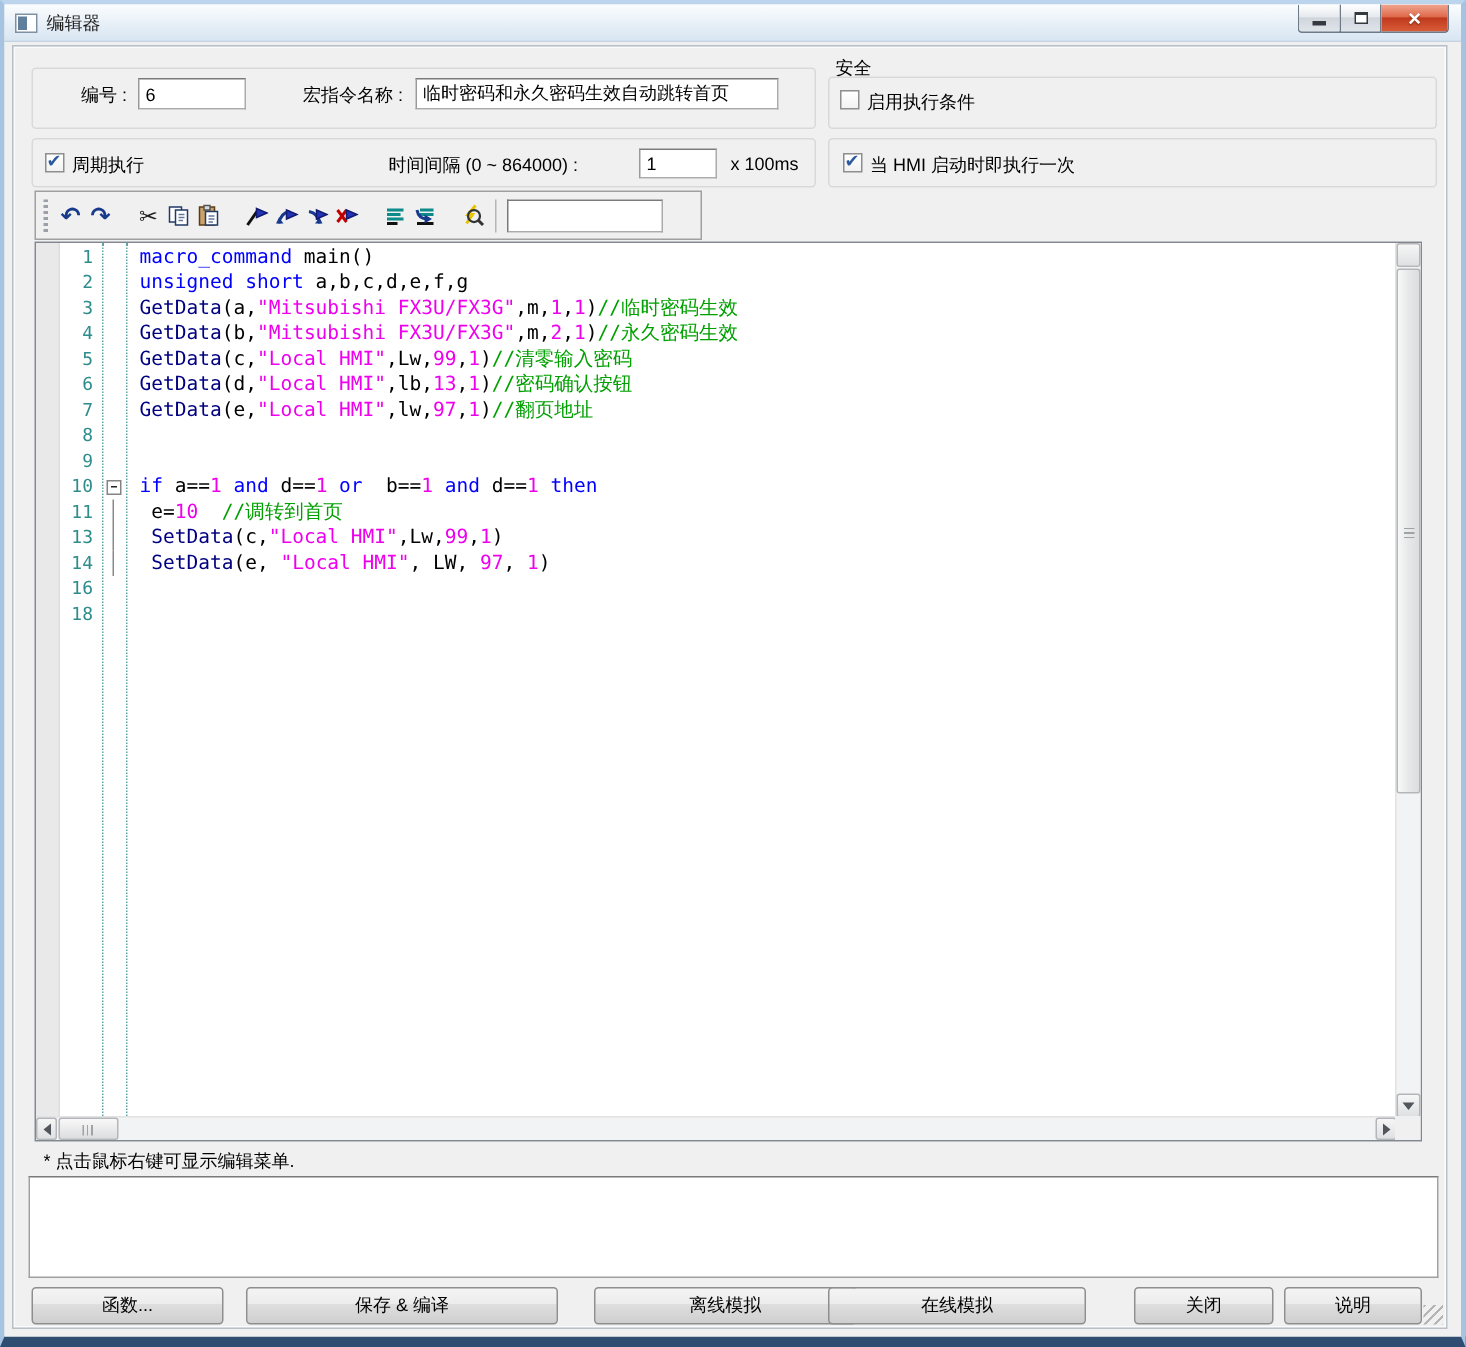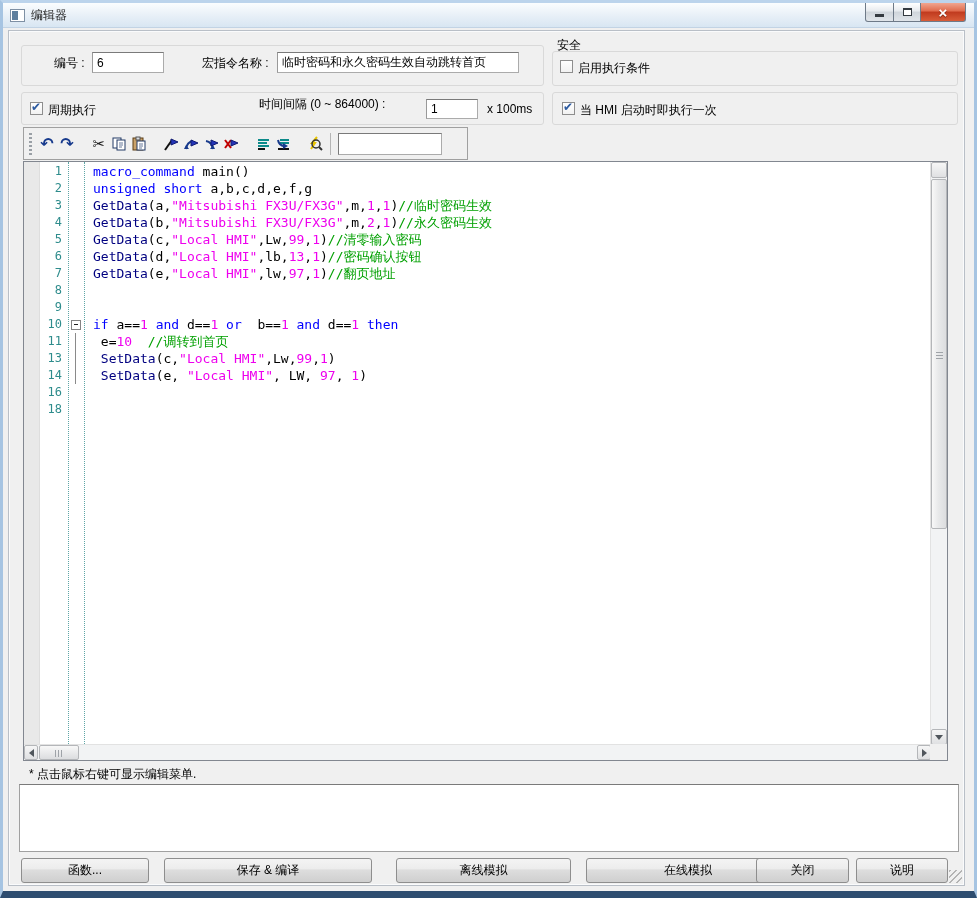--- a/index.html
+++ b/index.html
@@ -99,21 +99,21 @@
   
   .hint{position:absolute;left:20px;top:735px;font-size:12px;color:#000;}
   .message-area{position:absolute;left:10px;top:753px;width:940px;height:68px;border:1px solid #a0a0a0;
     border-top-color:#7a7a7a;background:#fff;resize:none;outline:none;font-size:12px;}
   .btnrow{position:absolute;left:0;top:827px;width:100%;height:25px;}
   .btn7{position:absolute;height:25px;border:1px solid #8e8e8e;border-radius:3px;font-size:12px;color:#000;
     background:linear-gradient(#f4f4f4,#ececec 45%,#dedede 46%,#cfcfcf);
     display:flex;align-items:center;justify-content:center;cursor:default;
     font-family:"Liberation Sans","DejaVu Sans",sans-serif;}
   .b-func{left:12px;width:128px;} .b-save{left:155px;width:208px;} .b-off{left:387px;width:175px;}
-  .b-on{left:577px;width:204px;} .b-close{left:747px;width:93px;} .b-help{left:847px;width:92px;}
+  .b-on{left:543px;width:172px;} .b-close{left:747px;width:93px;} .b-help{left:847px;width:92px;}
   .resize-grip{position:absolute;right:2px;bottom:2px;width:13px;height:13px;
     background:repeating-linear-gradient(135deg,#b4b4b4 0 1.5px,transparent 1.5px 4.5px);}
 </style>
 </head>
 <body>
 
 <div class="win">
 
   <div class="titlebar">
     <span class="app-icon"></span>
@@ -142,21 +142,21 @@
 
       <span class="lbl" style="left:548px;top:6px;">安全</span>
       <div class="groupbox gb-b">
         <span class="cb" style="left:7px;top:8px;"></span>
         <span class="lbl" style="left:25px;top:8px;">启用执行条件</span>
       </div>
 
       <div class="groupbox gb-c">
         <span class="cb checked" style="left:8px;top:9px;"></span>
         <span class="lbl" style="left:26px;top:9px;">周期执行</span>
-        <span class="lbl" style="left:237px;top:3px;">时间间隔 (0 ~ 864000) :</span>
+        <span class="lbl" style="left:237px;top:9px;">时间间隔 (0 ~ 864000) :</span>
         <input class="tb" style="left: 404px; top: 6px; width: 52px; height: 20px;" value="1">
         <span class="lbl" style="left:465px;top:9px;">x 100ms</span>
       </div>
       <div class="groupbox gb-d">
         <span class="cb checked" style="left:9px;top:9px;"></span>
         <span class="lbl" style="left:27px;top:9px;">当 HMI 启动时即执行一次</span>
       </div>
 
       <div class="toolbar">
         <div class="gripper"></div>

